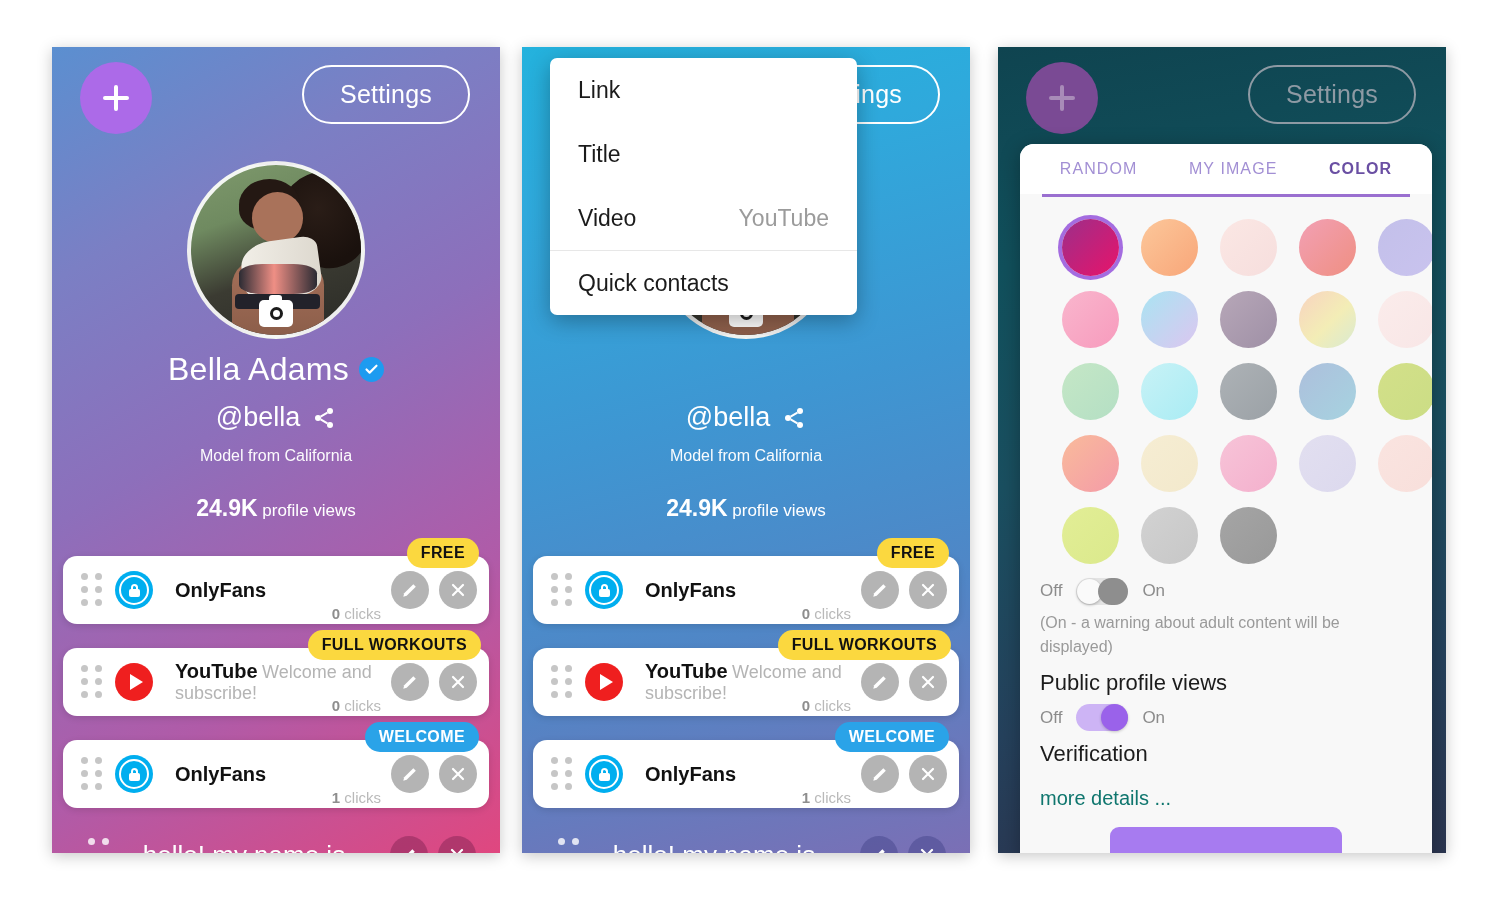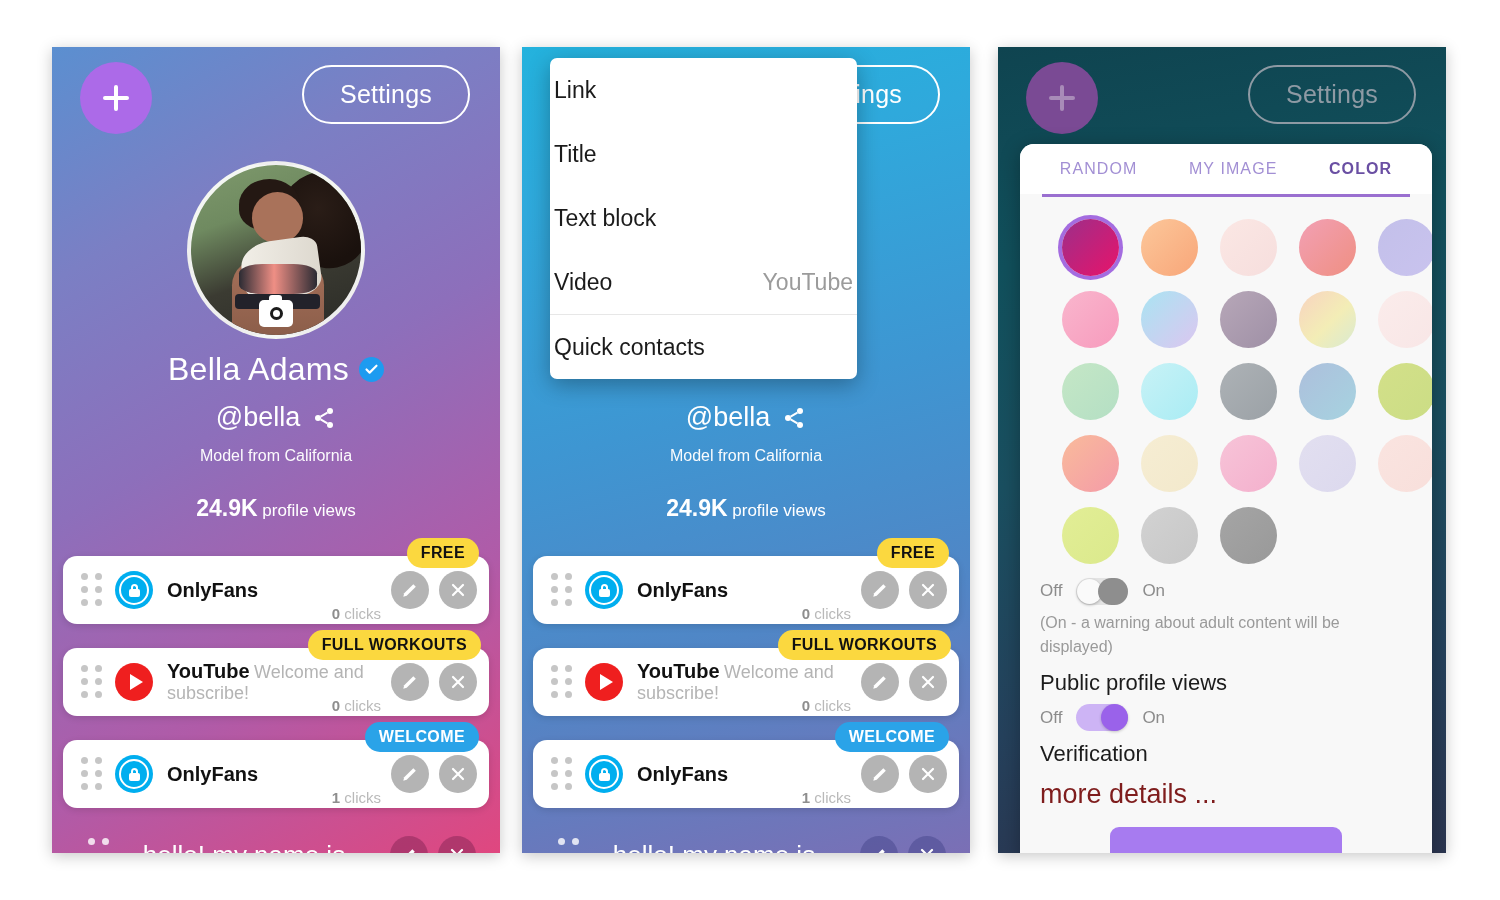--- a/index.html
+++ b/index.html
@@ -170,21 +170,21 @@
   .yt-icon {
     width: 38px; height: 38px; border-radius: 50%;
     background: #ef1f1f; display:flex; align-items:center; justify-content:center;
   }
   .yt-icon .tri {
     width:0; height:0; border-left: 13px solid #fff;
     border-top: 8px solid transparent; border-bottom: 8px solid transparent;
     margin-left: 4px;
   }
 
-  .card-text { flex: 1; min-width: 0; }
+  .card-text { flex: 1; min-width: 0; margin-left: 8px; }
   .card-title { font-size: 20px; font-weight: 700; color: #111; line-height:1.05; }
   .card-sub { font-size: 18px; color: #b4b4b4; line-height: 1.15; margin-top:1px; }
   .clicks {
     position: absolute; right: 108px; bottom: 2px;
     font-size: 15px; color: #b9b9b9;
   }
   .clicks b { color: #8e8e8e; }
 
   .act {
     width: 38px; height: 38px; border-radius: 50%;
@@ -220,21 +220,21 @@
   .tb-act svg { width: 20px; height: 20px; }
 
   
   .dropdown {
     position: absolute; left: 28px; top: 11px;
     width: 307px; background: #fff; border-radius: 7px;
     box-shadow: 0 6px 22px rgba(0,0,0,.3); z-index: 40; overflow: hidden;
   }
   .dd-item {
     display:flex; align-items:center; justify-content: space-between;
-    padding: 0 4px; height: 64px; font-size: 23px; color: #1b1b1b;
+    padding: 0 28px; height: 64px; font-size: 23px; color: #1b1b1b;
     cursor: pointer;
   }
   .dd-hint { color: #9b9b9b; font-size: 23px; }
   .dd-divider { height: 1px; background: #e7e7e7; margin: 0 0; }
 
   
   .modal {
     position: absolute; left: 22px; top: 97px; right: 14px; bottom: -6px;
     background: #f8f8f8; border-radius: 14px 14px 0 0;
     box-shadow: 0 4px 20px rgba(0,0,0,.3);
@@ -275,21 +275,21 @@
     content:""; position:absolute; right:0; top:0; width: 30px; height:27px;
     background:#8e8e8e; border-radius: 14px;
   }
   .switch.on { background: #cdb4f5; }
   .switch.on .knob {
     position:absolute; top:0; right:0; width:27px; height:27px;
     border-radius:50%; background:#9a62ea; z-index:2;
     box-shadow: 0 1px 3px rgba(0,0,0,.22);
   }
   .set-note { font-size: 16px; color: #9a9a9a; line-height: 1.55; margin-top: 6px; }
-  .link-more { font-size: 27px; color: #7f1d1d; margin-top: 12px; cursor:pointer; }
+  .link-more { font-size: 20px; color: #0f766e; margin-top: 20px; cursor:pointer; }
   .modal-cta {
     position: absolute; left: 50%; transform: translateX(-50%);
     bottom: -8px; width: 232px; height: 40px;
     background: #a77bf0; border-radius: 9px; border:none; cursor:pointer;
   }
 </style>
 </head>
 <body>
 
 <div class="stage">
@@ -642,24 +642,20 @@
       </span>
     </div>
 
     <div class="dropdown">
       <div class="dd-item">
         <span>Link</span>
         <span class="dd-hint"></span>
       </div>
       <div class="dd-item">
         <span>Title</span>
-        <span class="dd-hint"></span>
-      </div>
-      <div class="dd-item">
-        <span>Text block</span>
         <span class="dd-hint"></span>
       </div>
       <div class="dd-item">
         <span>Video</span>
         <span class="dd-hint">YouTube</span>
       </div>
       <div class="dd-divider"></div>
       <div class="dd-item">
         <span>Quick contacts</span>
       </div>

